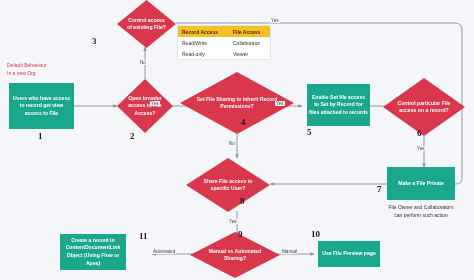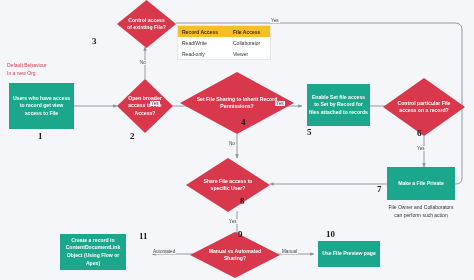--- a/index.html
+++ b/index.html
@@ -182,18 +182,18 @@
 
   <div class="dec-wrap" style="left:190px;top:232px;width:90px;height:46px;">
     <div class="dec"></div>
     <div class="dec-txt">Manual vs Automated Sharing?</div>
   </div>
   <div class="num" style="left:238px;top:229px;">9</div>
   <div class="edge-label" style="left:281px;top:249px;">Manual</div>
   <div class="edge-label" style="left:152px;top:249px;">Automated</div>
 
   <div class="node proc" style="left:318px;top:241px;width:62px;height:26px;">Use File Preview page</div>
-  <div class="num" style="left:326px;top:229px;font-family:Liberation Serif, serif;">10</div>
+  <div class="num" style="left:311px;top:229px;font-family:Liberation Serif, serif;">10</div>
 
   <div class="node proc" style="left:60px;top:234px;width:66px;height:36px;">Create a record in ContentDocumentLink Object (Using Flow or Apex)</div>
   <div class="num" style="left:127px;top:231px;margin-left:12px;">11</div>
 
 </div>
 
 </body></html>

